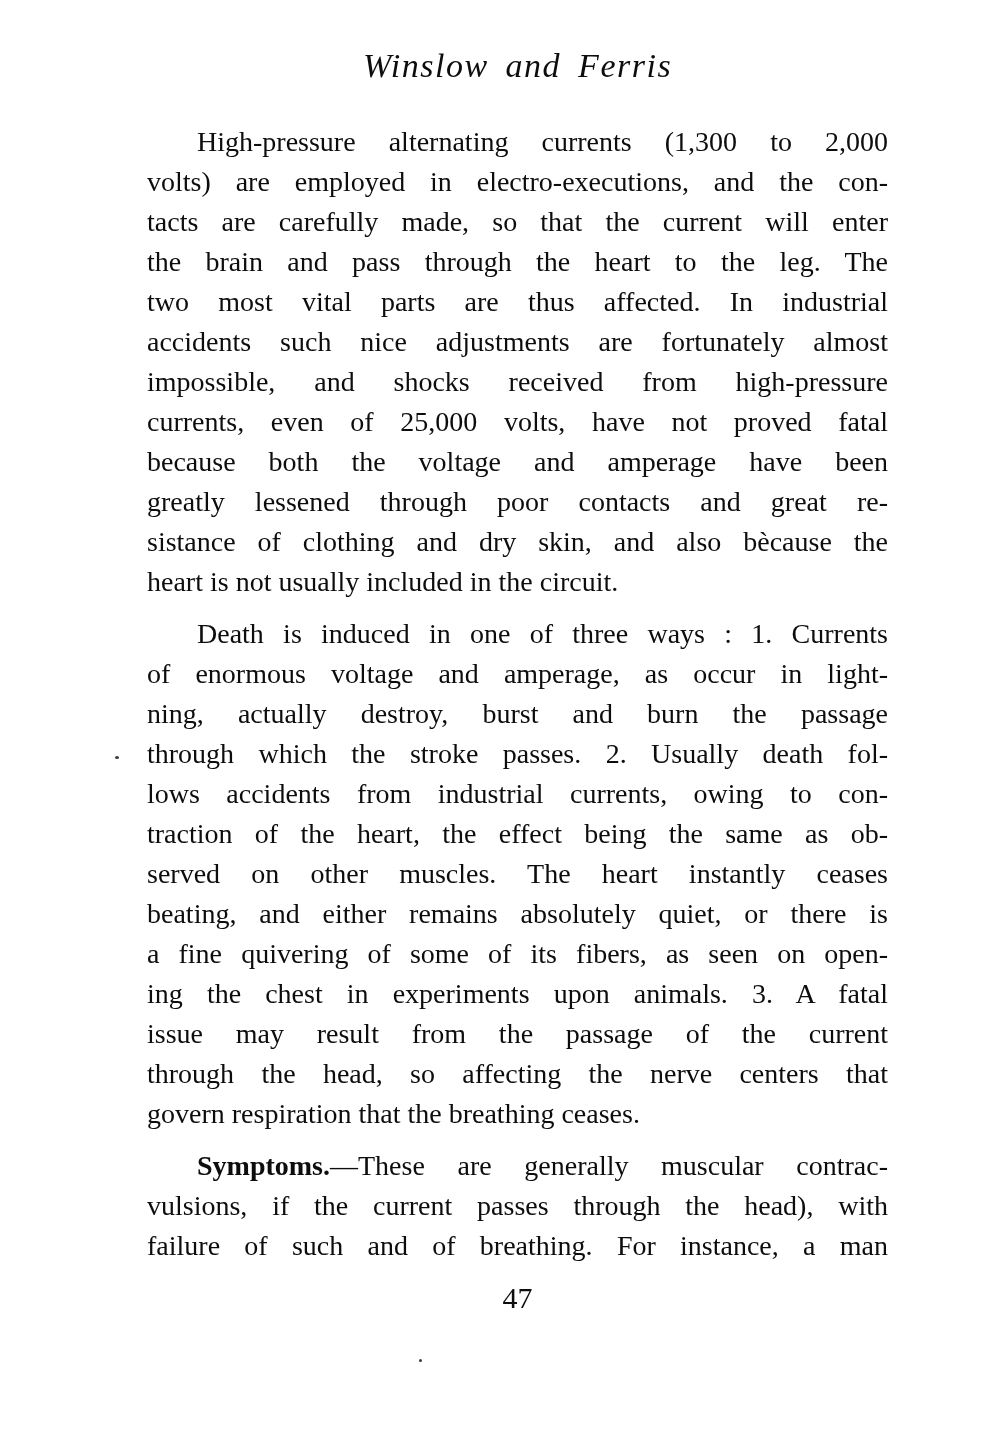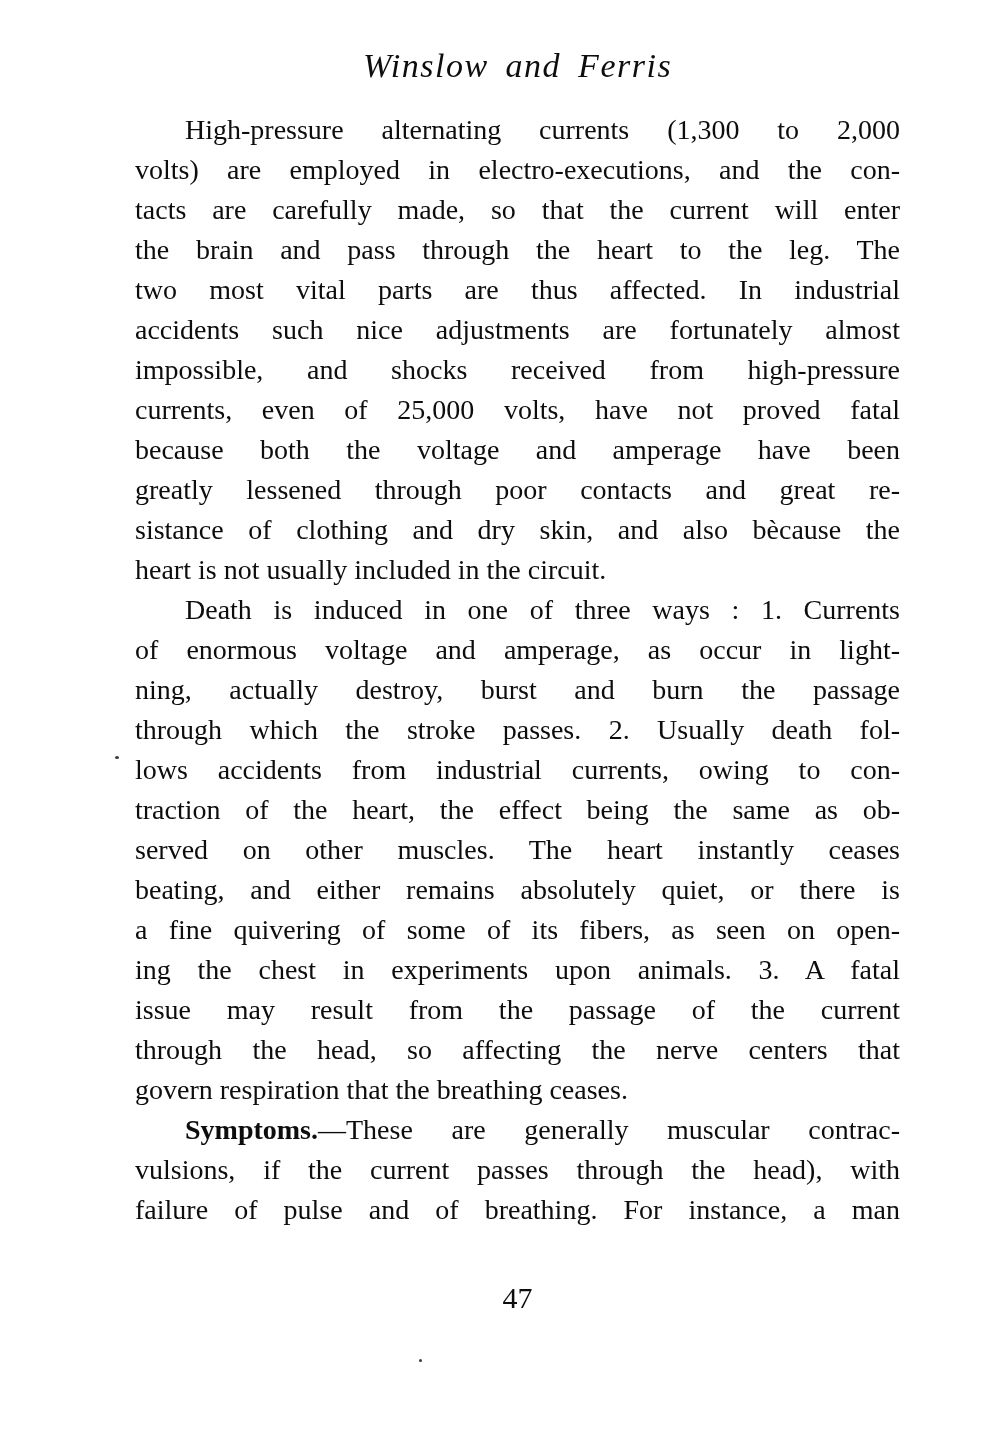--- a/index.html
+++ b/index.html
@@ -29,21 +29,21 @@
     word-spacing: 7px;
     line-height: 40px;
   }
   .textblock {
     position: absolute;
     top: 110px;
     left: 135px;
     width: 765px;
   }
   .paragraph {
-    margin: 0;
+    margin: 12px;
   }
   .line {
     font-size: 28px;
     line-height: 40px;
     height: 40px;
     text-align: justify;
     text-align-last: justify;
     -moz-text-align-last: justify;
     white-space: normal;
   }
@@ -111,21 +111,21 @@
       <div class="line">a fine quivering of some of its fibers, as seen on open-</div>
       <div class="line">ing the chest in experiments upon animals.  3. A fatal</div>
       <div class="line">issue may result from the passage of the current</div>
       <div class="line">through the head, so affecting the nerve centers that</div>
       <div class="line last">govern respiration that the breathing ceases.</div>
     </div>
 
     <div class="paragraph">
       <div class="line indent"><span class="lead-bold">Symptoms.</span><span>—These are generally muscular contrac-</span></div>
       <div class="line">vulsions, if the current passes through the head), with</div>
-      <div class="line">failure of pulse and of breathing.  For instance, a man</div>
+      <div class="line">failure of such and of breathing.  For instance, a man</div>
     </div>
 
   </div>
 
   <div class="page-number">47</div>
 
   <div class="speck speck-1"></div>
   <div class="speck speck-2"></div>
 
 </div>

